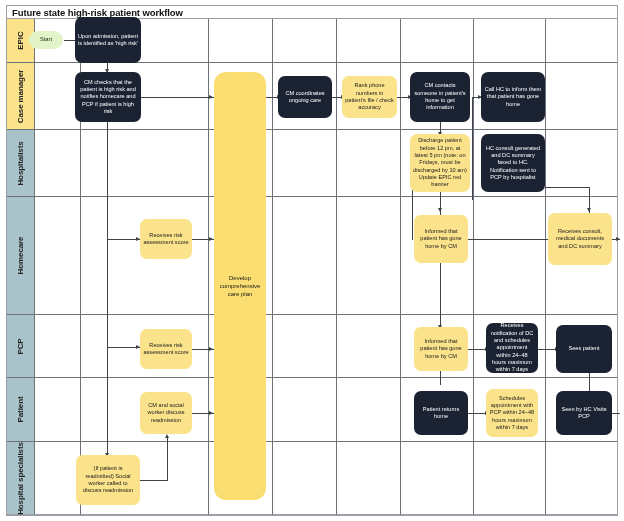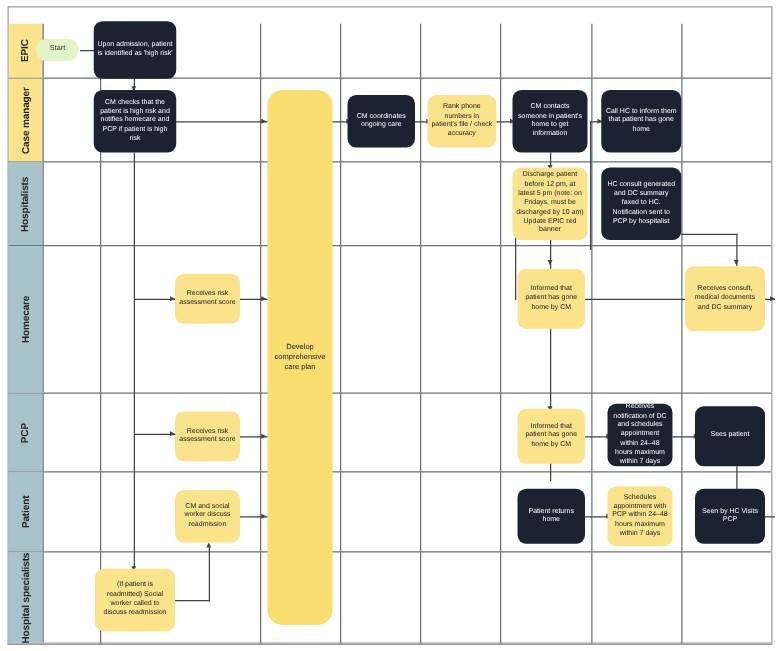--- a/index.html
+++ b/index.html
@@ -59,20 +59,23 @@
   .arrow.d{border-left:2.6px solid transparent;border-right:2.6px solid transparent;border-top:4px solid #3d4349;}
   .arrow.u{border-left:2.6px solid transparent;border-right:2.6px solid transparent;border-bottom:4px solid #3d4349;}
 </style>
 </head>
 <body>
 
 <div id="canvas">
 
   <div class="frame"></div>
 
+  <div class="title-bar">
+    <span>Future state high-risk patient workflow</span>
+  </div>
 
   <div class="lane" style="top:19px;height:44px;">
     <div class="lane-head" style="background:#fbe38c;">
       <span>EPIC</span>
     </div>
     <div class="lane-body"></div>
   </div>
 
   <div class="lane" style="top:63px;height:67px;">
     <div class="lane-head" style="background:#fbe38c;">

